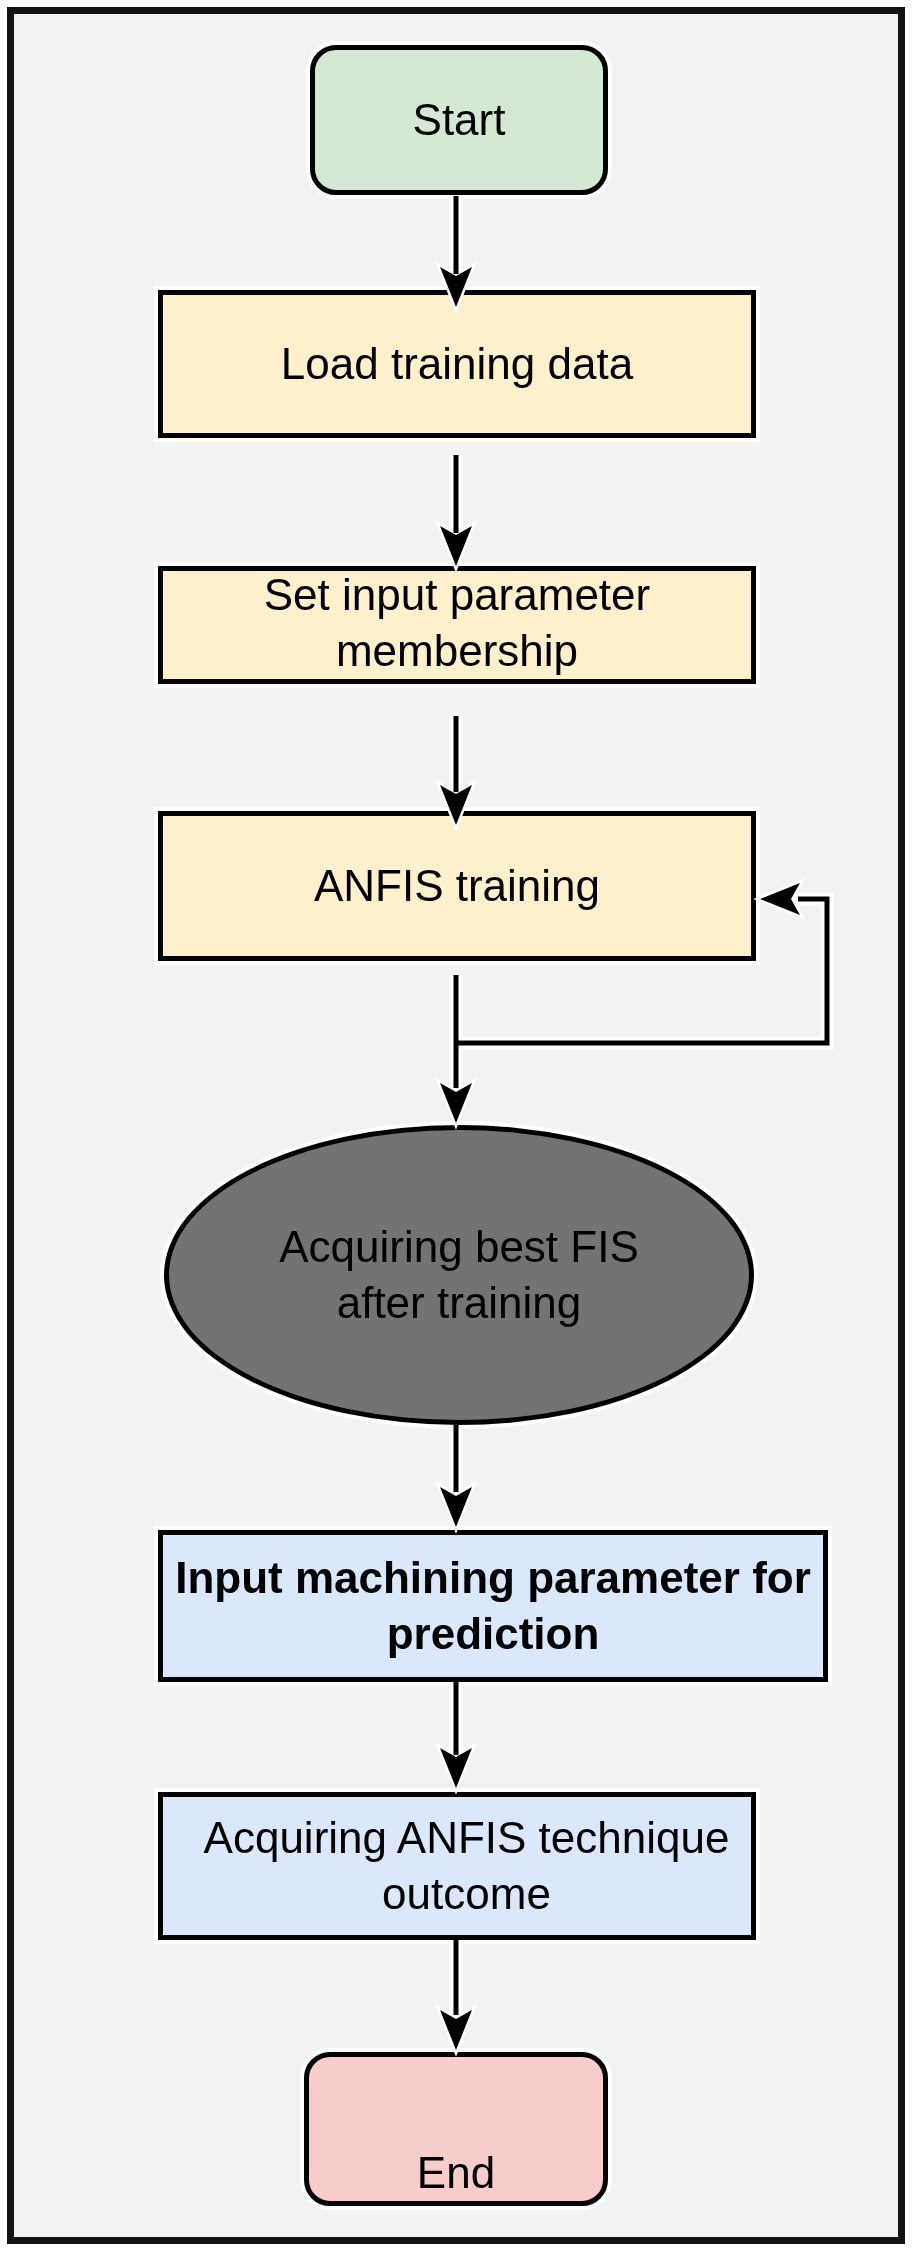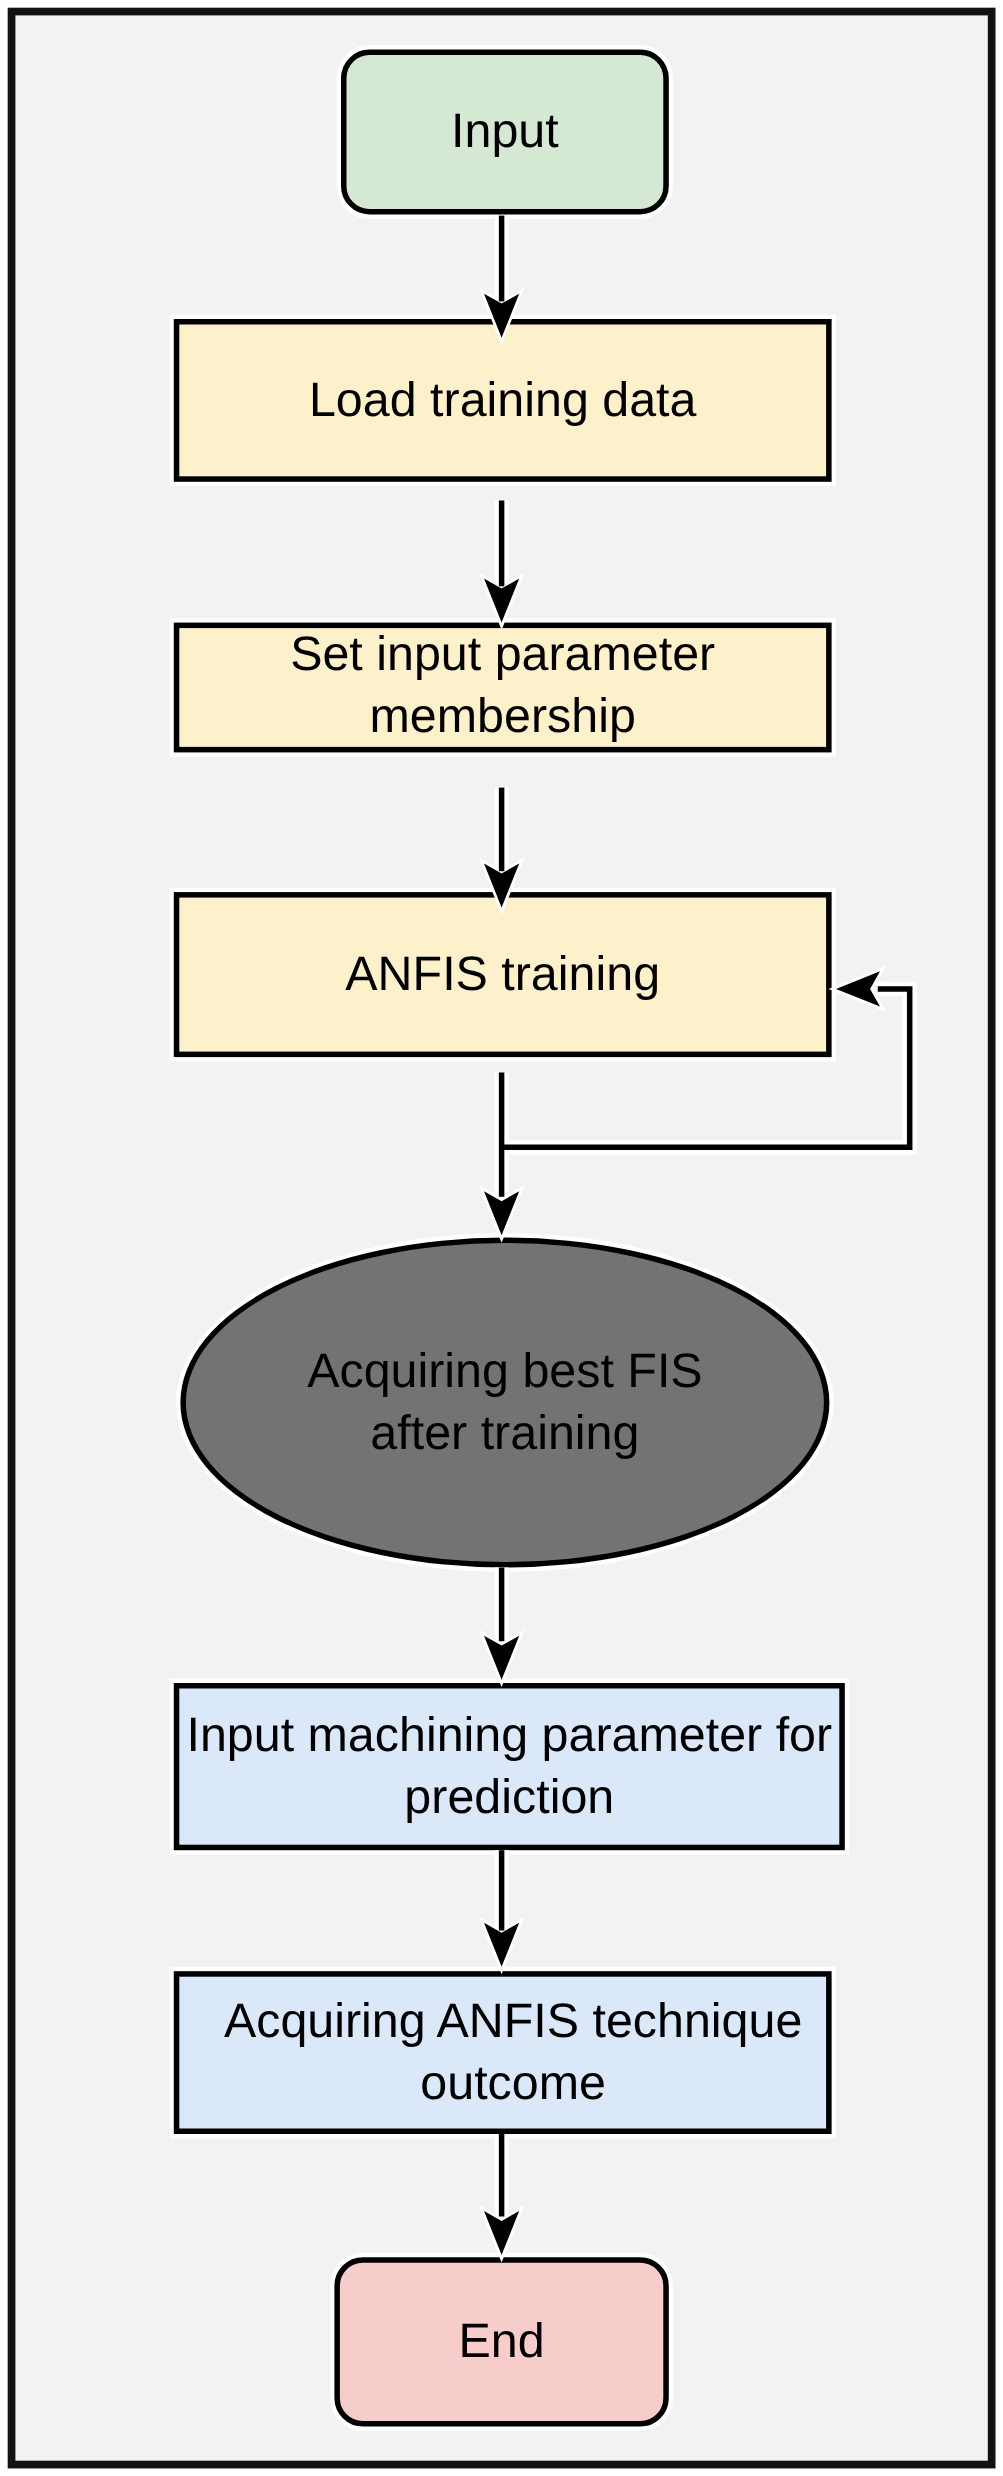--- a/index.html
+++ b/index.html
@@ -43,31 +43,31 @@
     box-shadow: 0 0 0 4px rgba(255,255,255,0.9);
     z-index: 2;
   }
   .node .label { display: block; }
   #node-start   { left: 310px; top: 45px;   width: 298px; height: 150px; border-radius: 26px; }
   #node-load    { left: 158px; top: 290px;  width: 598px; height: 148px; }
   #node-set     { left: 158px; top: 566px;  width: 598px; height: 118px; align-items: flex-end; }
   #node-anfis   { left: 158px; top: 811px;  width: 598px; height: 150px; }
   #node-bestfis { left: 164px; top: 1125px; width: 590px; height: 300px; border-radius: 50%; }
   #node-bestfis .label { max-width: 440px; }
-  #node-input   { left: 158px; top: 1530px; width: 610px; height: 152px; }
+  #node-input   { left: 158px; top: 1530px; width: 670px; height: 152px; font-weight: bold; }
   #node-outcome { left: 158px; top: 1792px; width: 598px; height: 148px; padding-left: 19px; }
   #node-end     { left: 304px; top: 2052px; width: 304px; height: 154px; border-radius: 26px; }
 </style>
 </head>
 <body>
 
 <div class="frame" style="background-color: rgb(242, 242, 243);"></div>
 
 <div class="node" id="node-start" style="background-color: rgb(213, 232, 212);">
-  <span class="label">Input</span>
+  <span class="label">Start</span>
 </div>
 
 <div class="node" id="node-load" style="background-color: rgb(253, 241, 203);">
   <span class="label">Load training data</span>
 </div>
 
 <div class="node" id="node-set" style="background-color: rgb(253, 241, 203);">
   <span class="label">Set input parameter membership</span>
 </div>
 
@@ -80,21 +80,21 @@
 </div>
 
 <div class="node" id="node-input" style="background-color: rgb(219, 232, 250);">
   <span class="label">Input machining parameter for prediction</span>
 </div>
 
 <div class="node" id="node-outcome" style="background-color: rgb(219, 232, 250);">
   <span class="label">Acquiring ANFIS technique outcome</span>
 </div>
 
-<div class="node" id="node-end" style="background-color: rgb(246, 205, 203);">
+<div class="node" id="node-end" style="background-color: rgb(246, 205, 203); align-items: flex-end;">
   <span class="label">End</span>
 </div>
 
 <svg class="edges" viewBox="0 0 912 2251" xmlns="http://www.w3.org/2000/svg">
 
   <g>
     <path class="edge-casing" d="M456,196 V274"></path>
     <path class="edge-casing" d="M456,455 V533"></path>
     <path class="edge-casing" d="M456,716 V792"></path>
     <path class="edge-casing" d="M456,975 V1088"></path>

